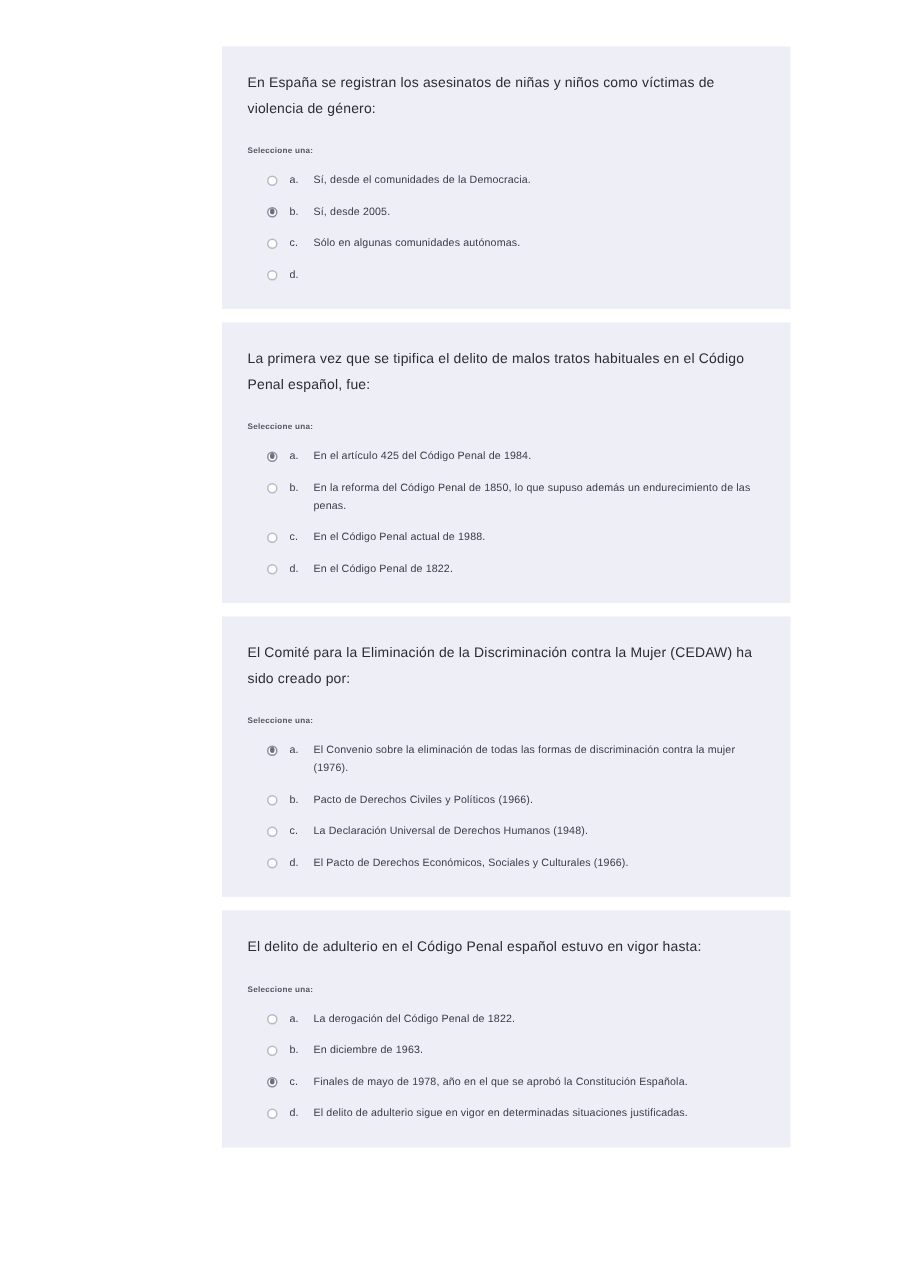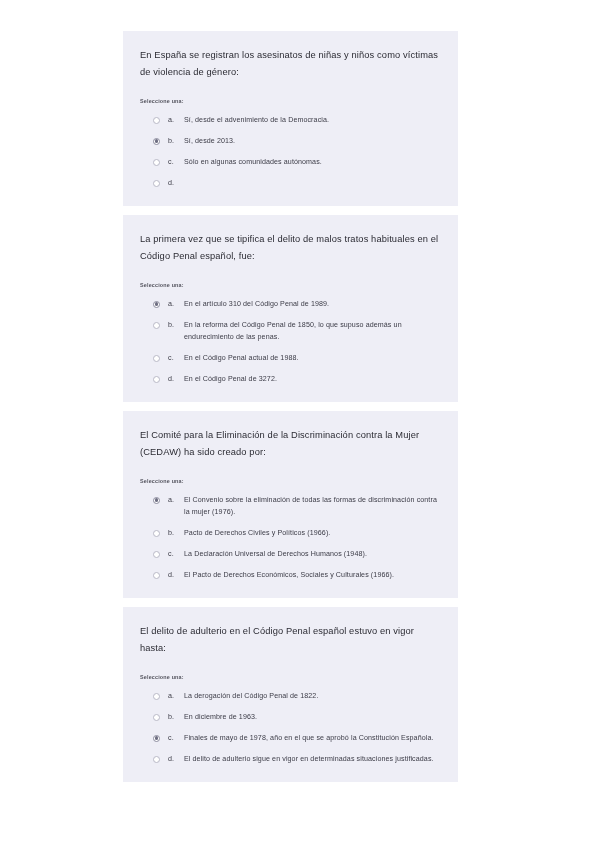--- a/index.html
+++ b/index.html
@@ -15,23 +15,23 @@
   }
   .page {
     position: relative;
     width: 600px;
     height: 848px;
     background: #ffffff;
     overflow: hidden;
   }
   .quiz-list {
     position: absolute;
-    left: 123px;
+    left: 148px;
     top: 31px;
-    width: 335px;
+    width: 379px;
     display: flex;
     flex-direction: column;
     gap: 9px;
   }
   .question-card {
     background: #eeeef6;
     padding: 16px 17px 17px 17px;
     box-sizing: border-box;
   }
   .question-text {
@@ -111,61 +111,61 @@
 
 <div class="page">
   <div class="quiz-list">
       <div class="question-card">
         <p class="question-text">En España se registran los asesinatos de niñas y niños como víctimas de violencia de género:</p>
         <p class="select-label">Seleccione una:</p>
         <div class="options">
           <div class="option-row">
             <span class="radio"></span>
             <span class="option-key">a.</span>
-            <span class="option-text">Sí, desde el advenimiento de la Democracia.</span>
-          </div>
-          <div class="option-row">
-            <span class="radio checked"></span>
-            <span class="option-key">b.</span>
-            <span class="option-text">Sí, desde 2013.</span>
+            <span class="option-text">Sí, desde el comunidades de la Democracia.</span>
+          </div>
+          <div class="option-row">
+            <span class="radio checked"></span>
+            <span class="option-key">b.</span>
+            <span class="option-text">Sí, desde 2005.</span>
           </div>
           <div class="option-row">
             <span class="radio"></span>
             <span class="option-key">c.</span>
             <span class="option-text">Sólo en algunas comunidades autónomas.</span>
           </div>
           <div class="option-row">
             <span class="radio"></span>
             <span class="option-key">d.</span>
           </div>
         </div>
       </div>
       <div class="question-card">
         <p class="question-text">La primera vez que se tipifica el delito de malos tratos habituales en el Código Penal español, fue:</p>
         <p class="select-label">Seleccione una:</p>
         <div class="options">
           <div class="option-row">
             <span class="radio checked"></span>
             <span class="option-key">a.</span>
-            <span class="option-text">En el artículo 310 del Código Penal de 1989.</span>
+            <span class="option-text">En el artículo 425 del Código Penal de 1984.</span>
           </div>
           <div class="option-row">
             <span class="radio"></span>
             <span class="option-key">b.</span>
             <span class="option-text">En la reforma del Código Penal de 1850, lo que supuso además un endurecimiento de las penas.</span>
           </div>
           <div class="option-row">
             <span class="radio"></span>
             <span class="option-key">c.</span>
             <span class="option-text">En el Código Penal actual de 1988.</span>
           </div>
           <div class="option-row">
             <span class="radio"></span>
             <span class="option-key">d.</span>
-            <span class="option-text">En el Código Penal de 3272.</span>
+            <span class="option-text">En el Código Penal de 1822.</span>
           </div>
         </div>
       </div>
       <div class="question-card">
         <p class="question-text">El Comité para la Eliminación de la Discriminación contra la Mujer (CEDAW) ha sido creado por:</p>
         <p class="select-label">Seleccione una:</p>
         <div class="options">
           <div class="option-row">
             <span class="radio checked"></span>
             <span class="option-key">a.</span>

